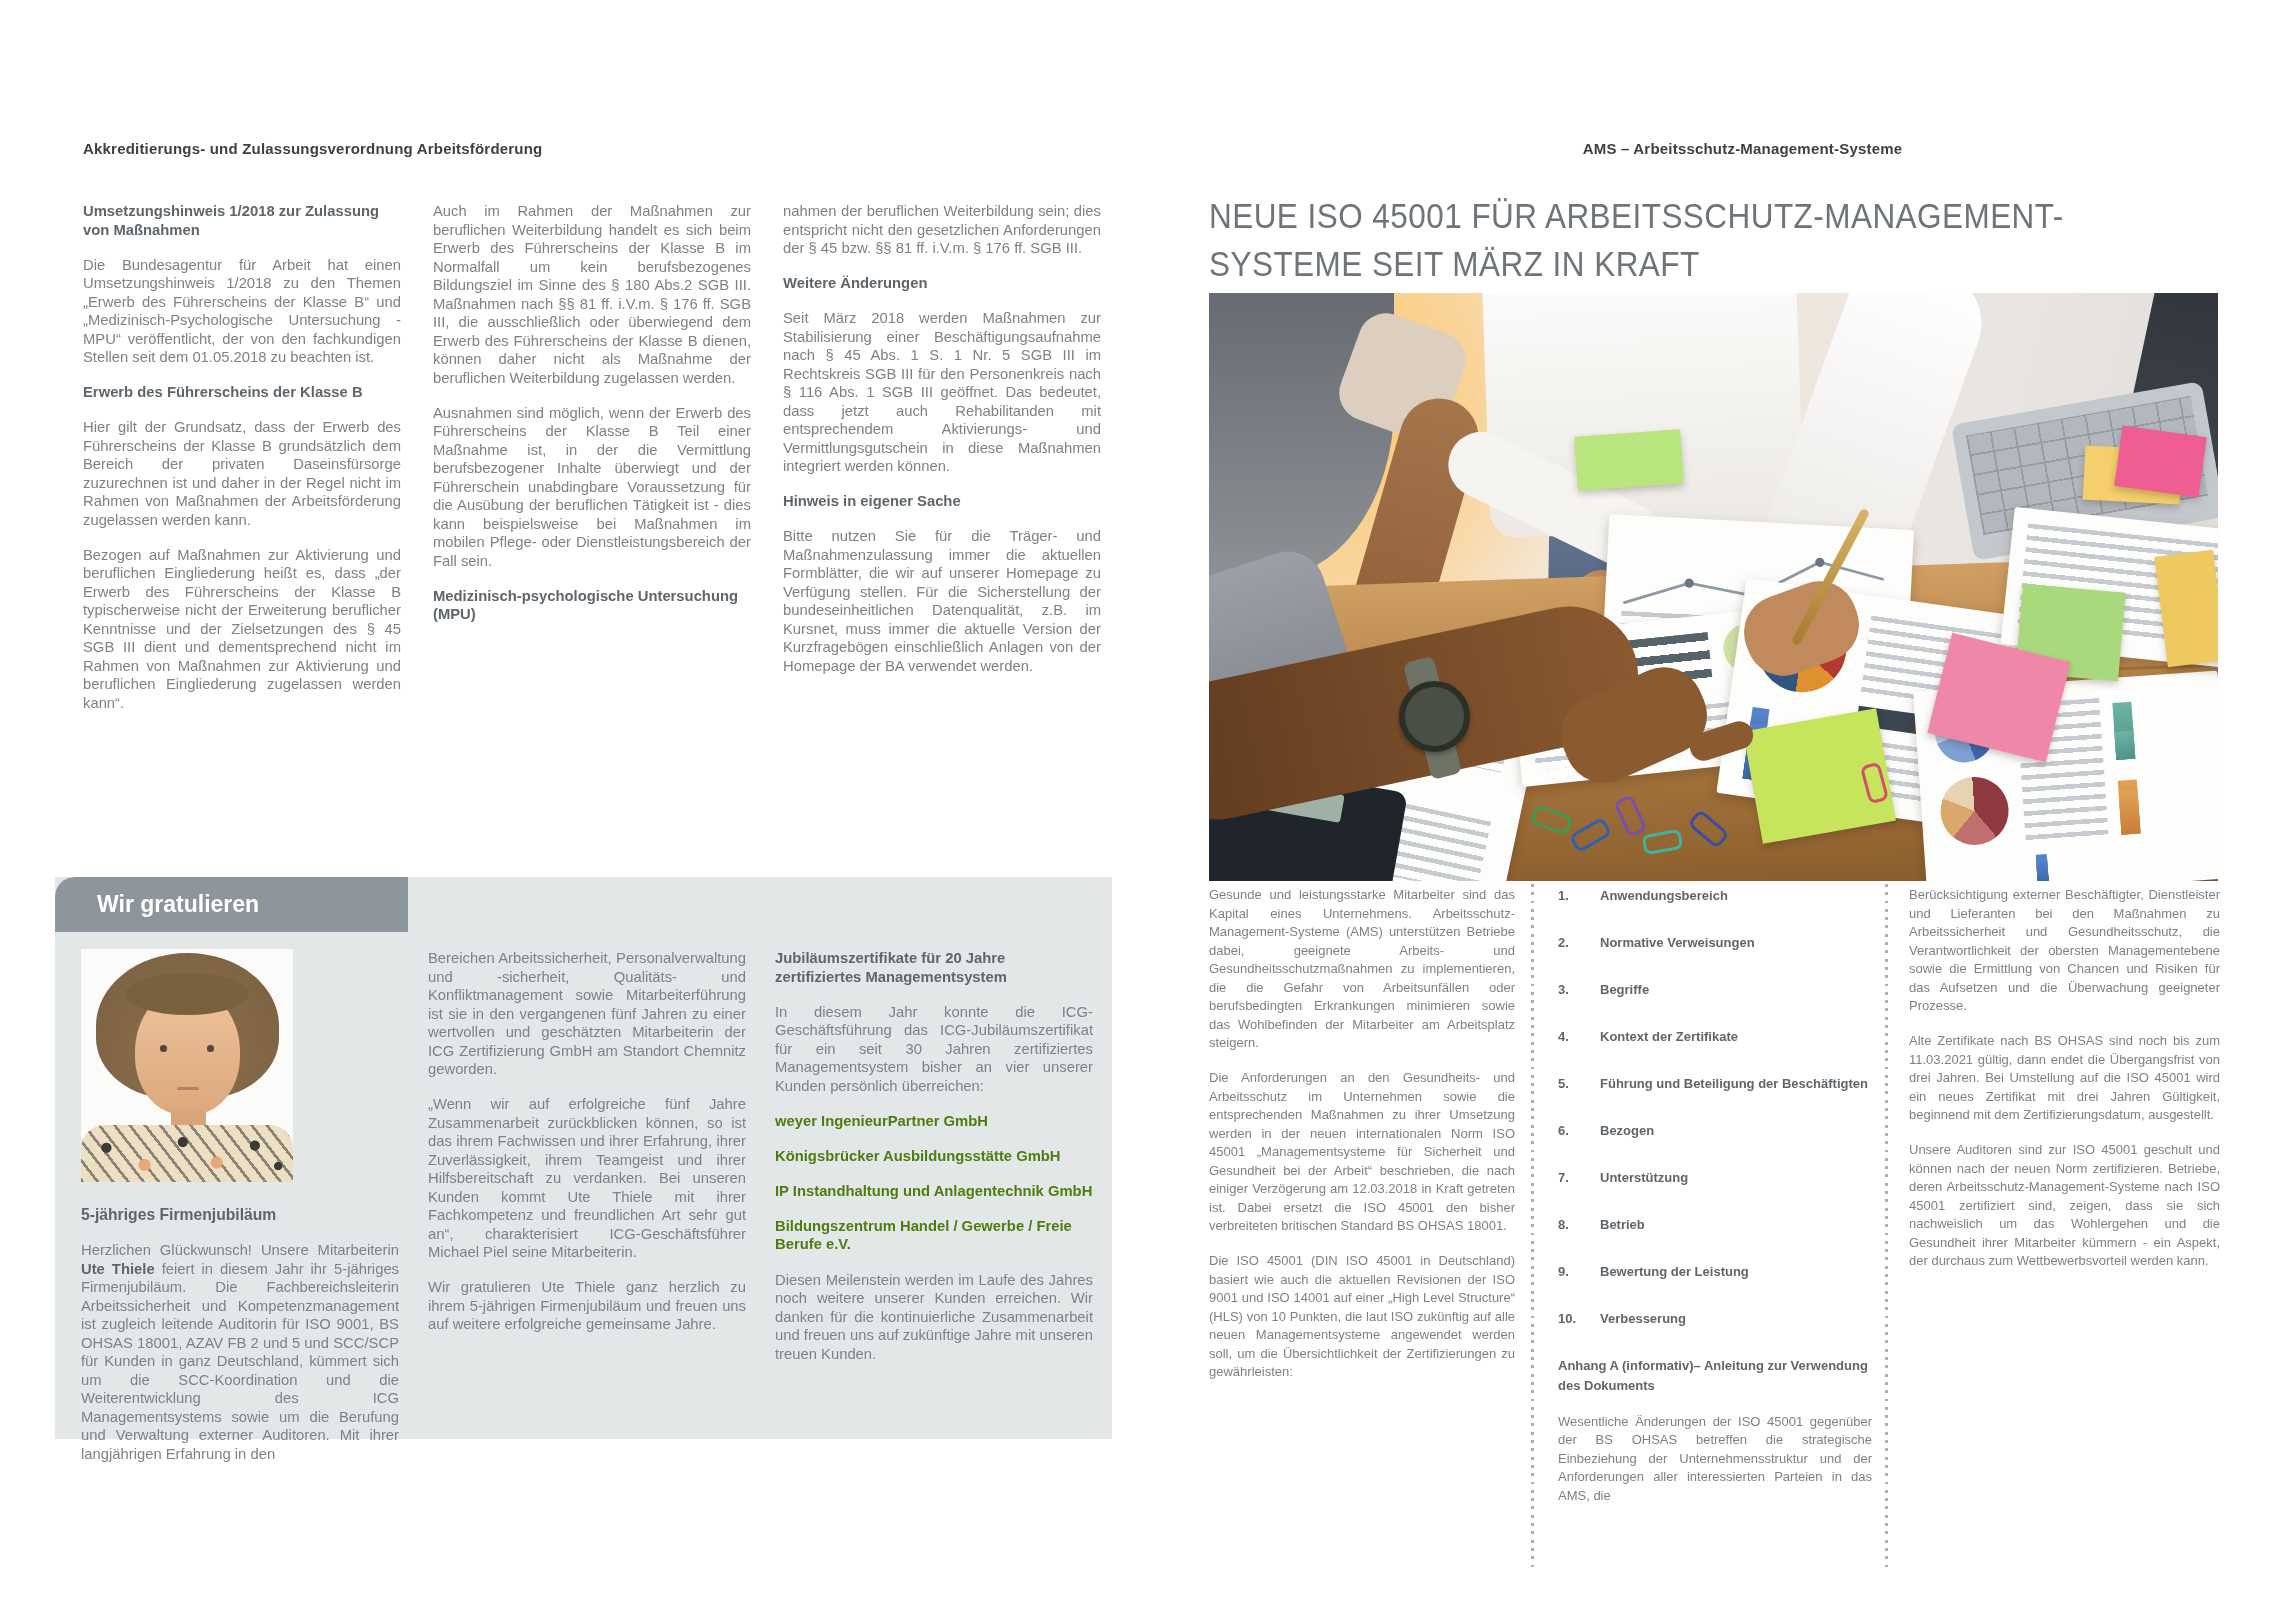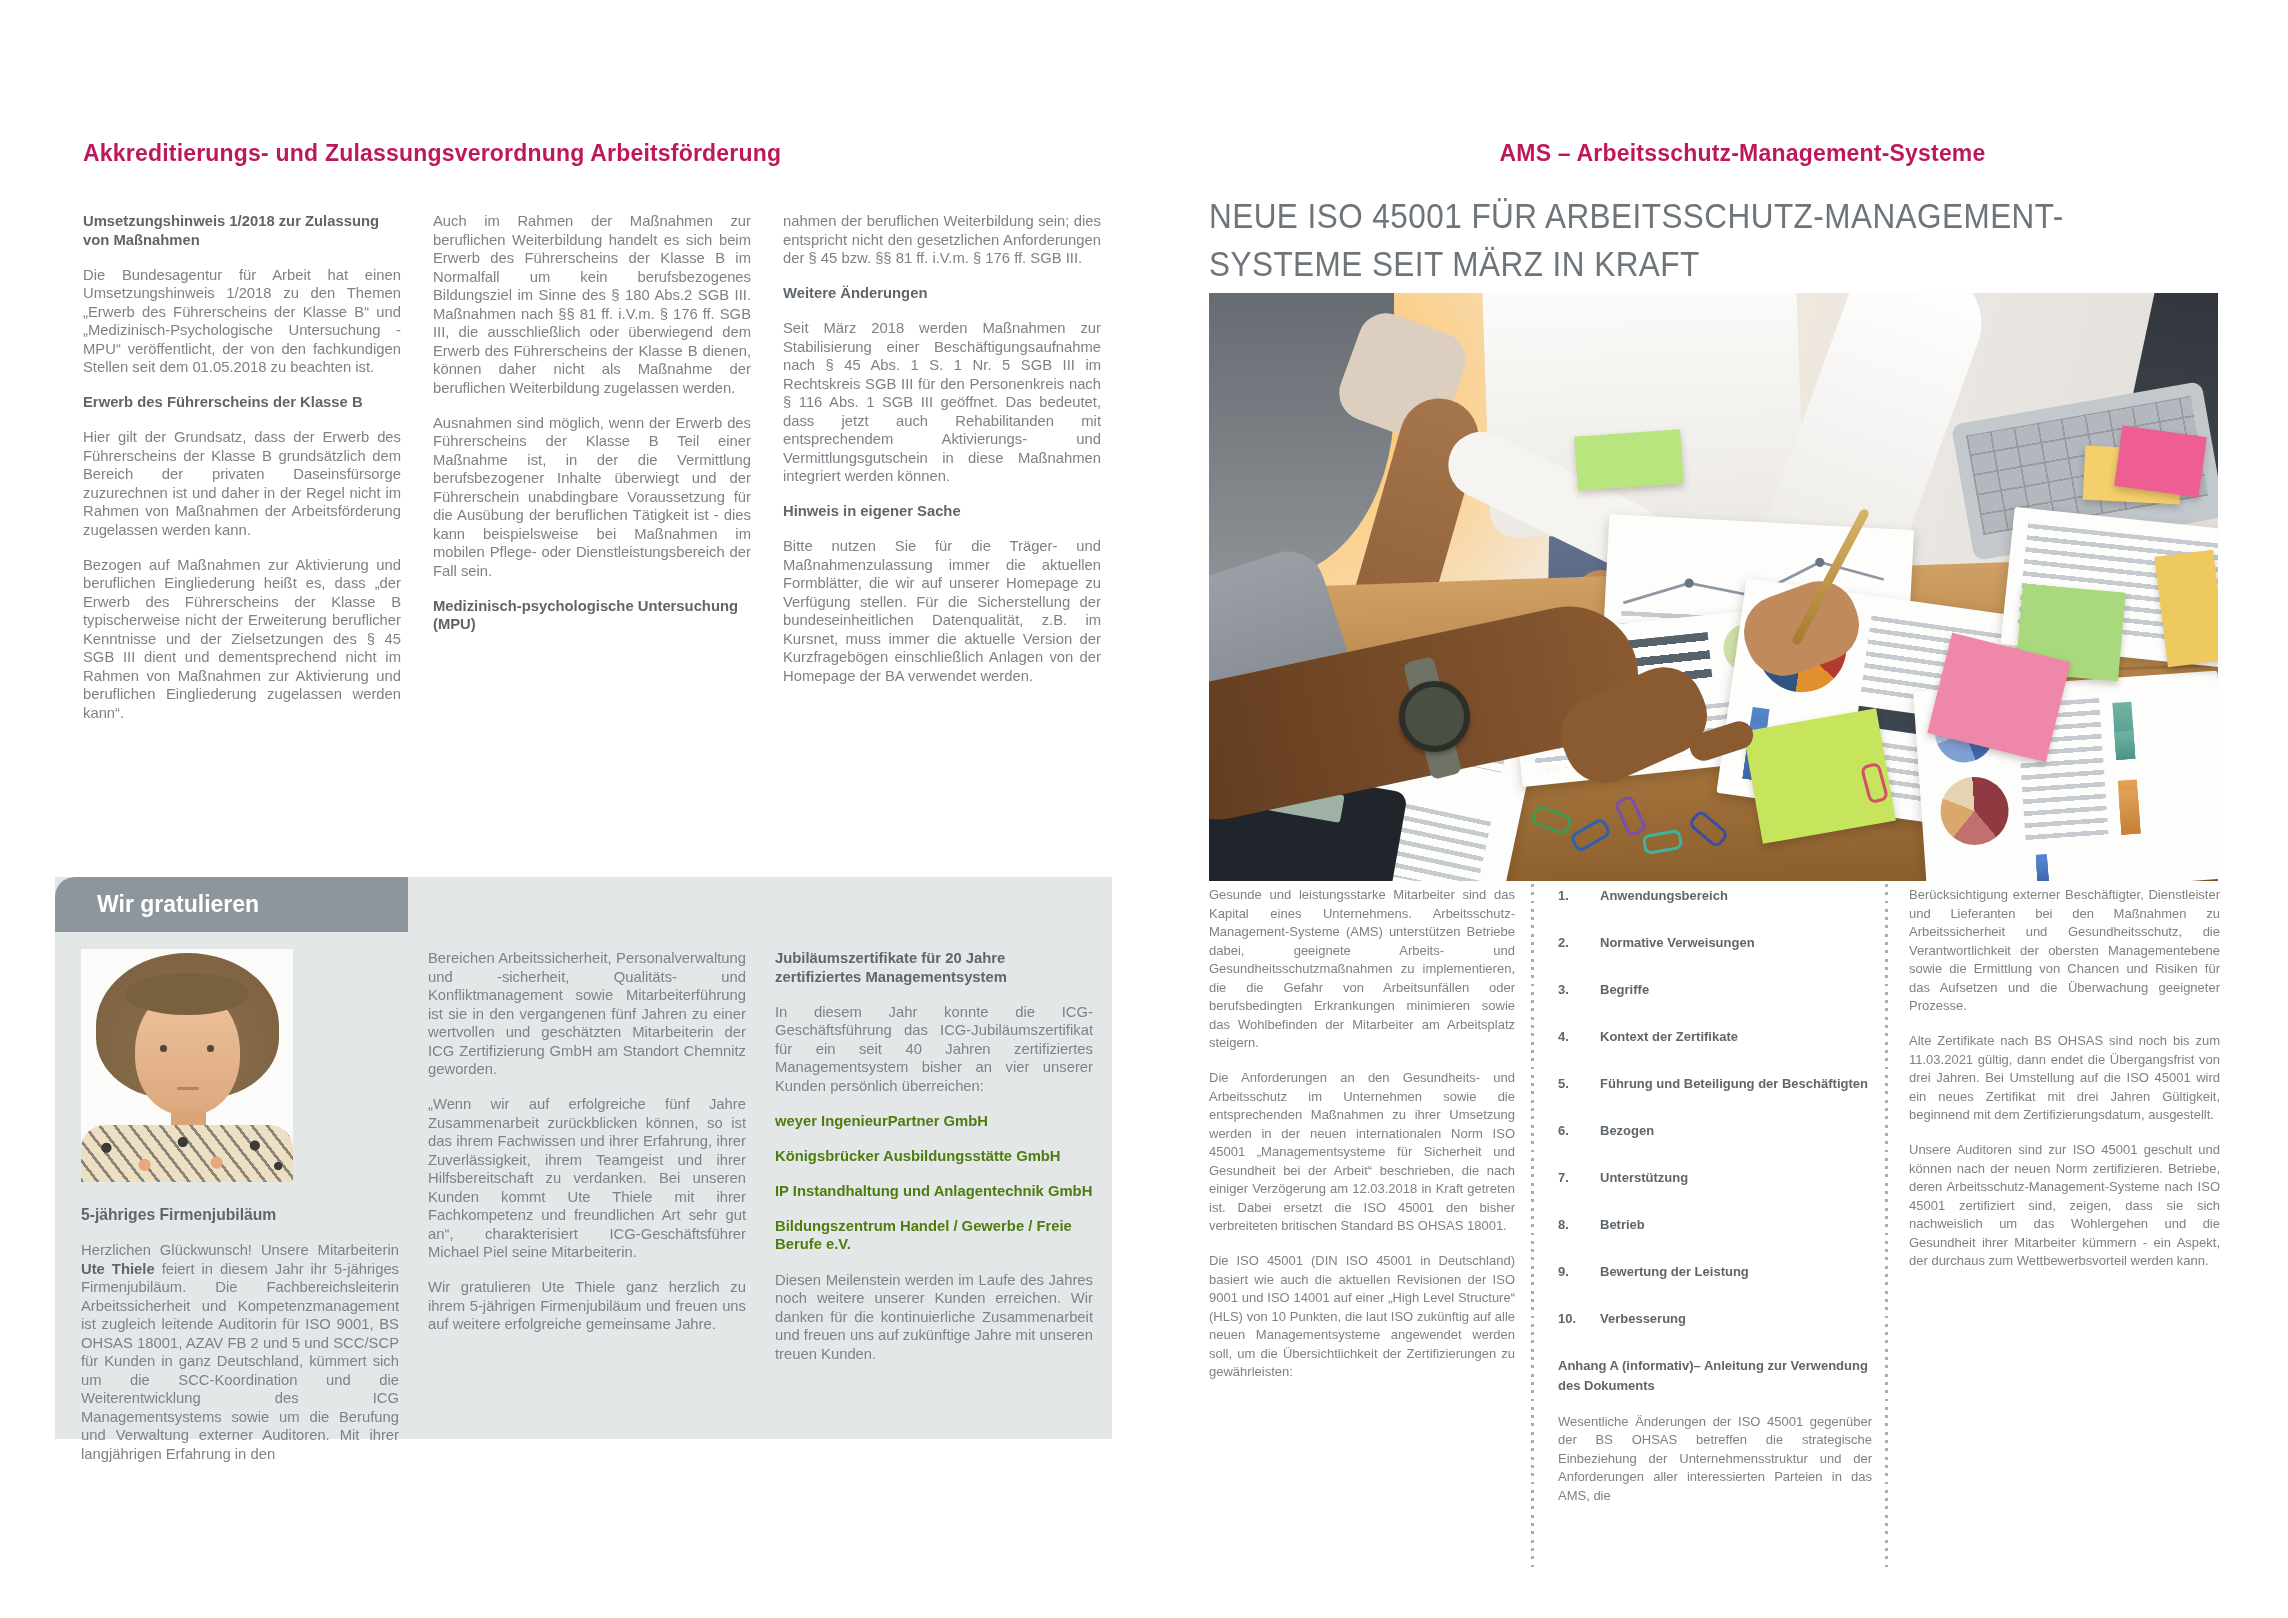--- a/index.html
+++ b/index.html
@@ -1,18 +1,18 @@
 <!DOCTYPE html>
 <html lang="de" style="font-size:14.8px"><head>
 <meta charset="utf-8">
 <style>
   html,body{margin:0;padding:0;background:#fff;}
   .page{position:relative;width:2289px;height:1619px;background:#ffffff;
         font-family:"Liberation Sans",sans-serif;overflow:hidden;color:#7c8287;}
-  .sec-header{font-size:23px;font-weight:bold;color:#be185d;letter-spacing:0.2px;}
+  .sec-header{font-size:15px;font-weight:bold;color:#404040;letter-spacing:0.2px;}
   .cols{display:flex;}
   .col{text-align:justify;font-size:14.8px;line-height:18.5px;color:#7c8287;}
   .col p{margin:0 0 16.6px 0;}
   .col p:last-child{margin-bottom:0;}
   .sub{font-weight:bold;color:#5f666b;margin:0 0 16.6px 0;font-size:14.8px;line-height:18.5px;text-align:left;}
   .bold-dark{font-weight:bold;color:#5f666b;}
 
   
   .tl{position:absolute;left:83px;top:140px;width:1020px;}
   .tl .cols{margin-top:45px;gap:32px;}
@@ -183,21 +183,21 @@
         <p class="sub" style="font-size:15.7px;">5-jähriges Firmenjubiläum</p>
         <p><span>Herzlichen Glückwunsch! Unsere Mitarbeiterin </span><span class="bold-dark">Ute Thiele</span><span> feiert in diesem Jahr ihr 5-jähriges Firmenjubiläum. Die Fachbereichsleiterin Arbeitssicherheit und Kompetenzmanagement ist zugleich leitende Auditorin für ISO 9001, BS OHSAS 18001, AZAV FB 2 und 5 und SCC/SCP für Kunden in ganz Deutschland, kümmert sich um die SCC-Koordination und die Weiterentwicklung des ICG Managementsystems sowie um die Berufung und Verwaltung externer Auditoren. Mit ihrer langjährigen Erfahrung in den</span></p>
       </div>
       <div class="col">
         <p>Bereichen Arbeitssicherheit, Personalverwaltung und -sicherheit, Qualitäts- und Konfliktmanagement sowie Mitarbeiterführung ist sie in den vergangenen fünf Jahren zu einer wertvollen und geschätzten Mitarbeiterin der ICG Zertifizierung GmbH am Standort Chemnitz geworden.</p>
         <p>„Wenn wir auf erfolgreiche fünf Jahre Zusammenarbeit zurückblicken können, so ist das ihrem Fachwissen und ihrer Erfahrung, ihrer Zuverlässigkeit, ihrem Teamgeist und ihrer Hilfsbereitschaft zu verdanken. Bei unseren Kunden kommt Ute Thiele mit ihrer Fachkompetenz und freundlichen Art sehr gut an“,  charakterisiert ICG-Geschäftsführer Michael Piel seine Mitarbeiterin.</p>
         <p>Wir gratulieren Ute Thiele ganz herzlich zu ihrem 5-jährigen Firmenjubiläum und freuen uns auf weitere erfolgreiche gemeinsame Jahre.</p>
       </div>
       <div class="col">
         <p class="sub">Jubiläumszertifikate für 20 Jahre zertifiziertes Managementsystem</p>
-        <p>In diesem Jahr konnte die ICG-Geschäftsführung das ICG-Jubiläumszertifikat für ein seit 40 Jahren zertifiziertes Managementsystem bisher an vier unserer Kunden persönlich überreichen:</p>
+        <p>In diesem Jahr konnte die ICG-Geschäftsführung das ICG-Jubiläumszertifikat für ein seit 30 Jahren zertifiziertes Managementsystem bisher an vier unserer Kunden persönlich überreichen:</p>
         <p class="company">weyer IngenieurPartner GmbH</p>
         <p class="company">Königsbrücker Ausbildungsstätte GmbH</p>
         <p class="company">IP Instandhaltung und Anlagentechnik GmbH</p>
         <p class="company">Bildungszentrum  Handel / Gewerbe / Freie Berufe e.V.</p>
         <p>Diesen Meilenstein werden im Laufe des Jahres noch weitere unserer Kunden erreichen. Wir danken für die kontinuierliche Zusammenarbeit und freuen uns auf zukünftige Jahre mit unseren treuen Kunden.</p>
       </div>
     </div>
   </section>
 
   <div class="tr-header sec-header">AMS – Arbeitsschutz-Management-Systeme</div>

